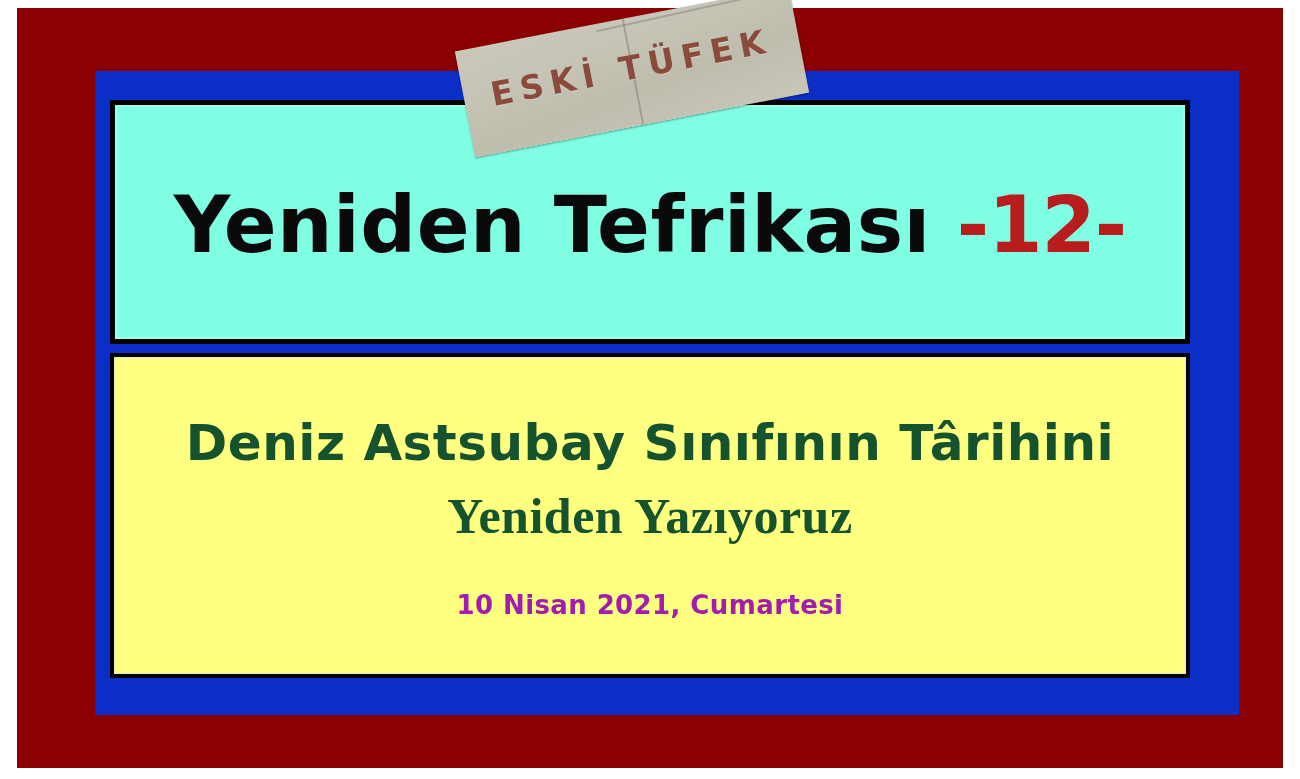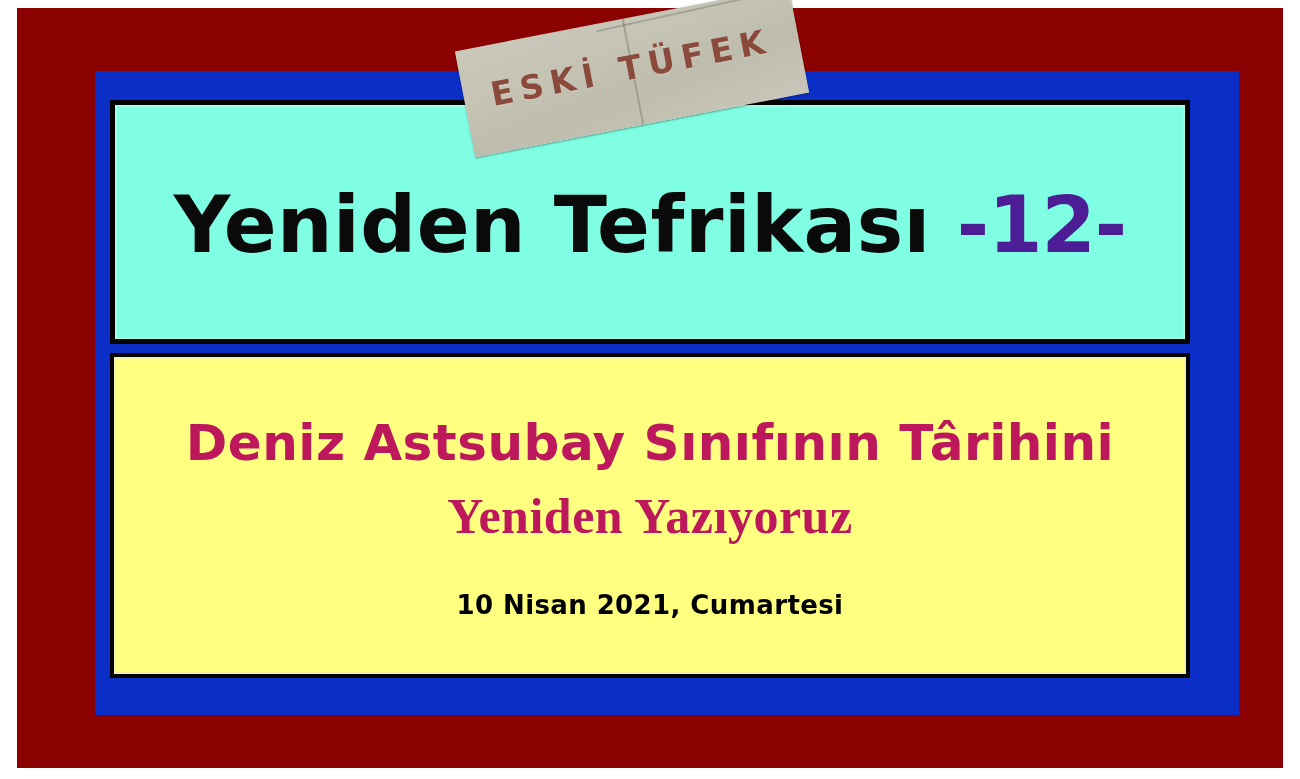--- a/index.html
+++ b/index.html
@@ -77,43 +77,43 @@
     font-family:"DejaVu Sans","Liberation Sans",sans-serif;
     font-weight:bold;
     font-size:78px;
     line-height:1;
     color:#0a0a0a;
     letter-spacing:0.5px;
     white-space:nowrap;
     margin-top:6px;
   }
   .title-num{
-    color:#4c1d95;
+    color:#b91c1c;
     margin-left:26px;
     letter-spacing:-1px;
   }
 
   
   .sub-line{
     font-family:"DejaVu Sans","Liberation Sans",sans-serif;
     font-weight:bold;
     font-size:50px;
     line-height:1.45;
-    color:#be185d;
+    color:#14532d;
     letter-spacing:0.5px;
     white-space:nowrap;
     text-align:center;
   }
   .sub-line.l1{margin-top:-4px;}
   .sub-line.l2{margin-bottom:14px;font-family:Liberation Serif, serif;}
   .date-line{
     font-family:"DejaVu Sans","Liberation Sans",sans-serif;
     font-weight:bold;
     font-size:26px;
-    color:#000000;
+    color:#a21caf;
     letter-spacing:0.4px;
     white-space:nowrap;
     margin-top:24px;
   }
 
   
   .paper-tag{
     position:absolute;
     left:462px;top:18px;
     width:340px;height:108px;

